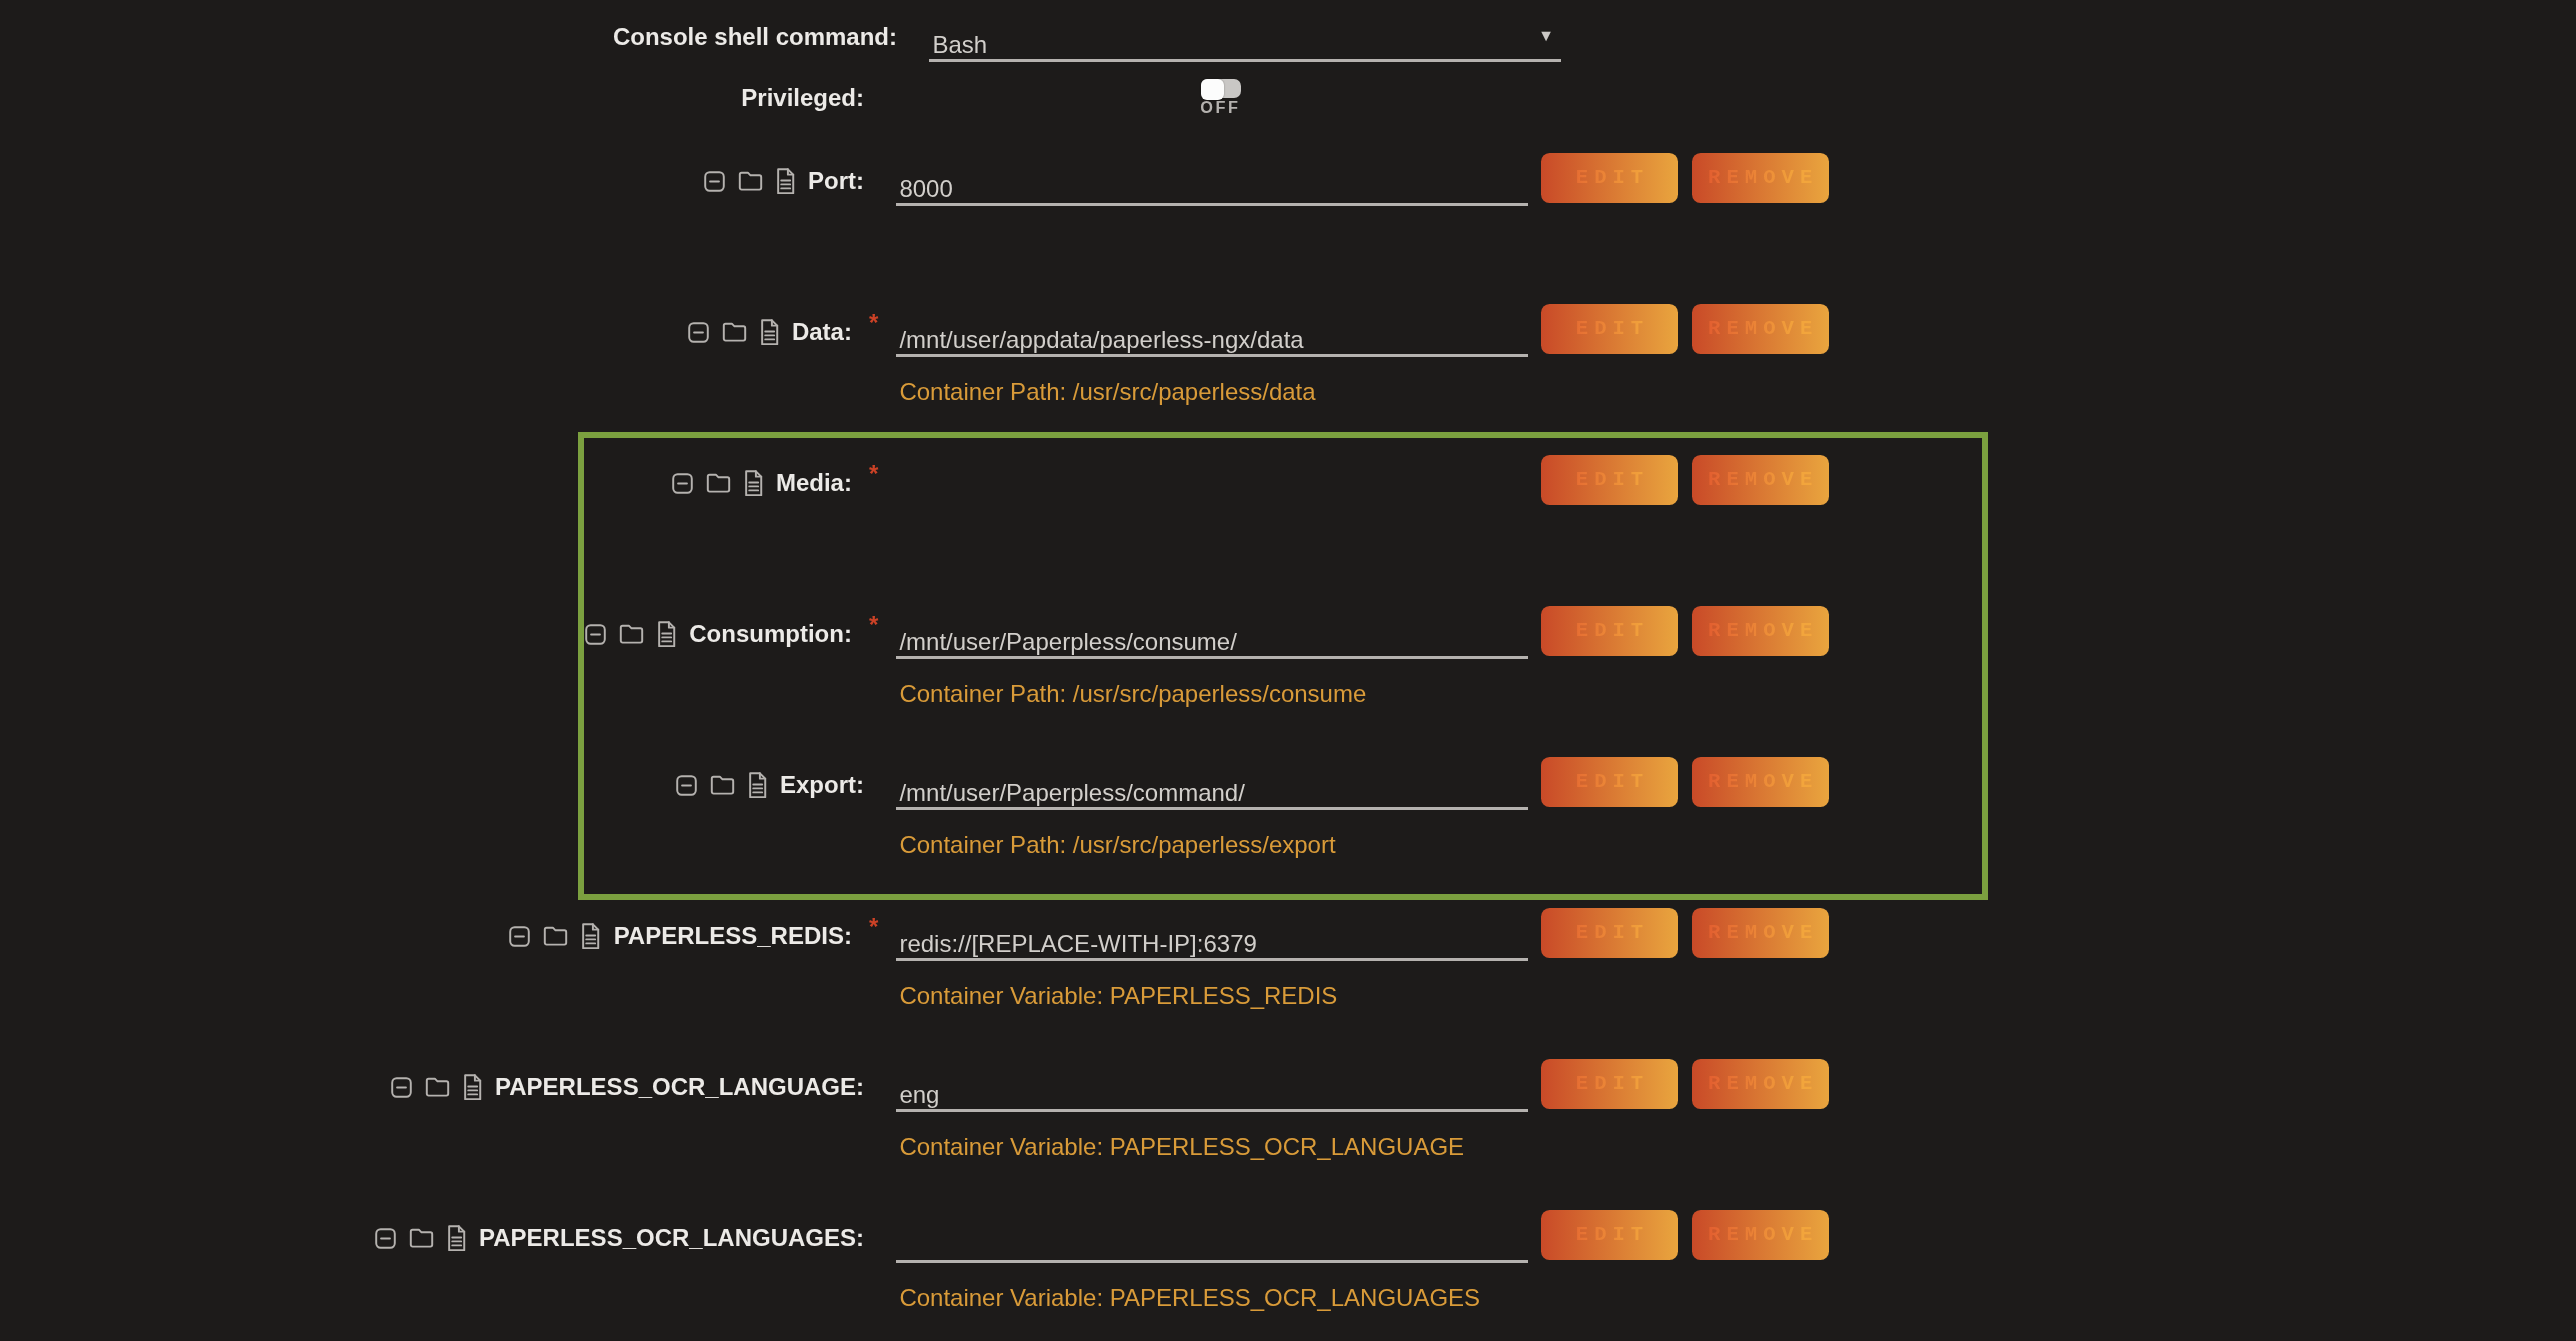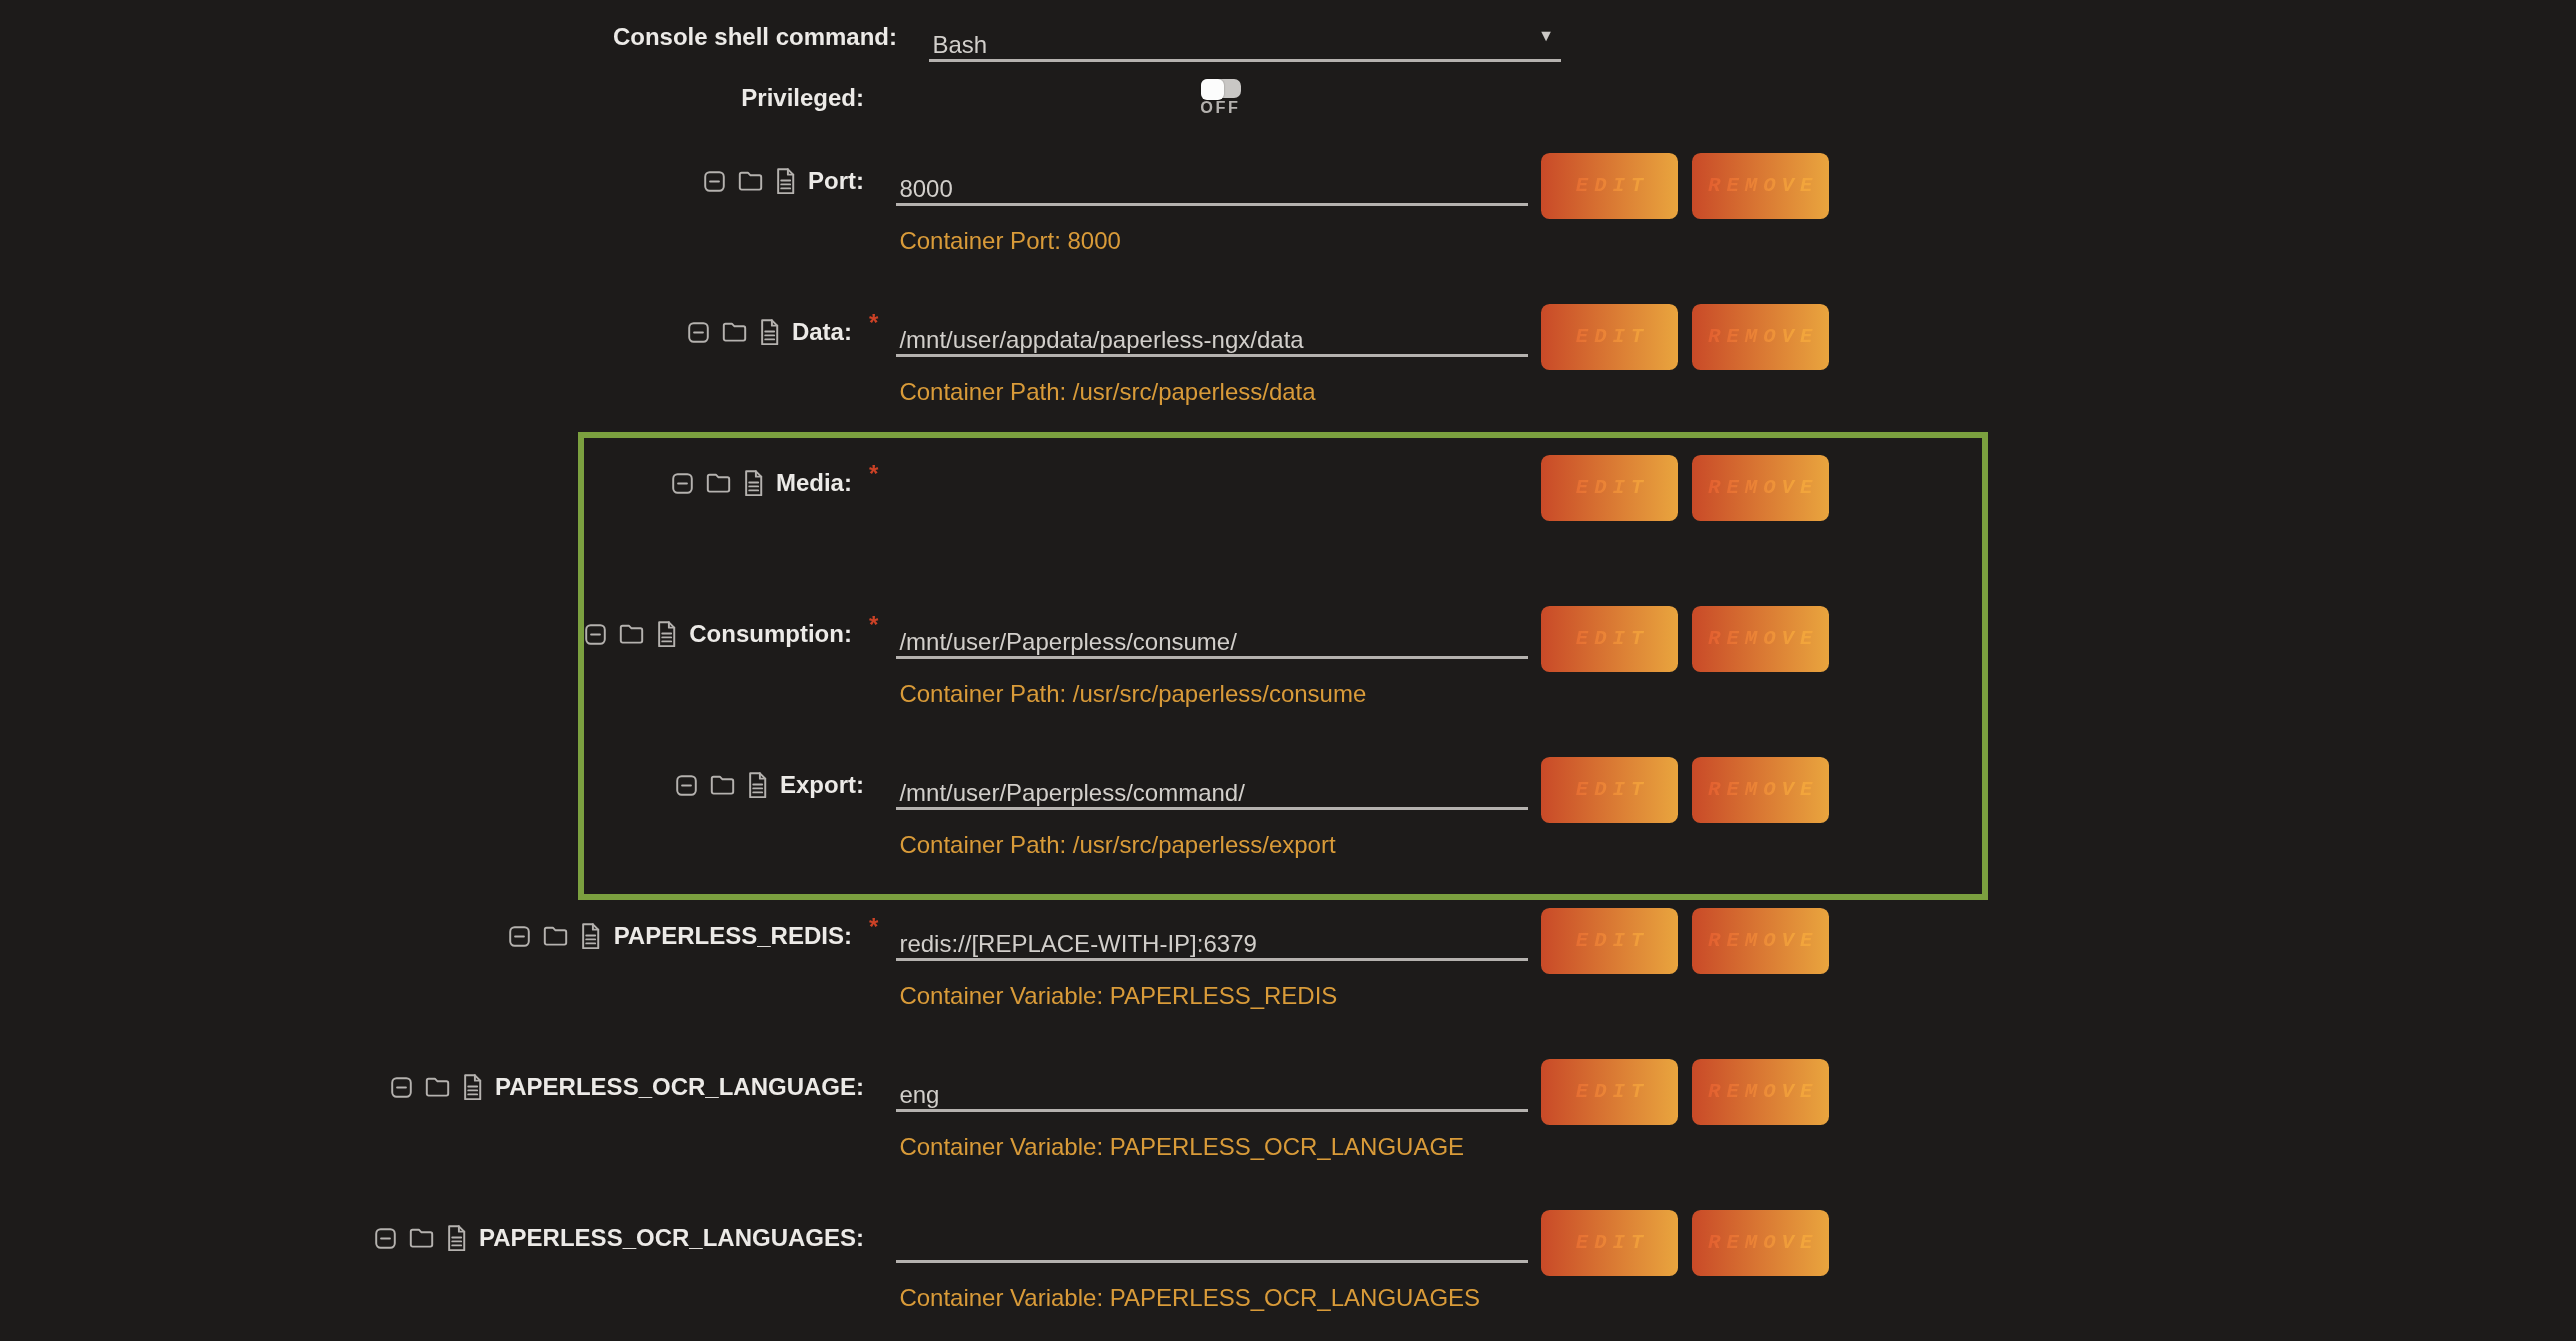--- a/index.html
+++ b/index.html
@@ -67,24 +67,23 @@
     background:#fcfcfc;box-shadow:0 0 1.7px rgba(0,0,0,.4);
   }
   .toggle-state{
     margin-left:17px;color:var(--muted,#b5b2af);
     font-size:16.3px;font-weight:bold;letter-spacing:2.6px;
   }
 
   
   .btns{position:absolute;left:1541px;top:-3.4px;display:flex;gap:13.7px;}
   .btn{
-    display:block;width:137px;height:66px;box-sizing:border-box;
+    display:block;width:137px;height:50px;box-sizing:border-box;
     border-radius:8.6px;padding:7px;cursor:pointer;
     background:linear-gradient(90deg,var(--btn-l,#c94a28),var(--btn-r,#e9a53e));
-    font-style:italic;
   }
   .btn-inner{
     width:100%;height:100%;box-sizing:border-box;border-radius:6px;
     background:var(--bg,#1d1b1a);
     display:flex;align-items:center;justify-content:center;
     font-family:"Liberation Mono",monospace;font-weight:bold;
     font-size:20.6px;letter-spacing:6px;text-indent:6px;
     color:var(--btn-text,#ee9c3a);
   }
   @supports (-webkit-background-clip:text){
@@ -161,21 +160,20 @@
                 <line x1="7" y1="23" x2="17" y2="23"></line>
               </svg>
       </span>
       <span class="label">Port:</span>
 
     </div>
     <div class="value-cell">
       <div class="text-input">
         <span class="value">8000</span>
       </div>
-      <div class="help">Container Port: 8000</div>
     </div>
     <div class="btns">
       <span class="btn">
               <span class="btn-inner">EDIT</span>
             </span>
       <span class="btn">
               <span class="btn-inner">REMOVE</span>
             </span>
     </div>
   </div>

